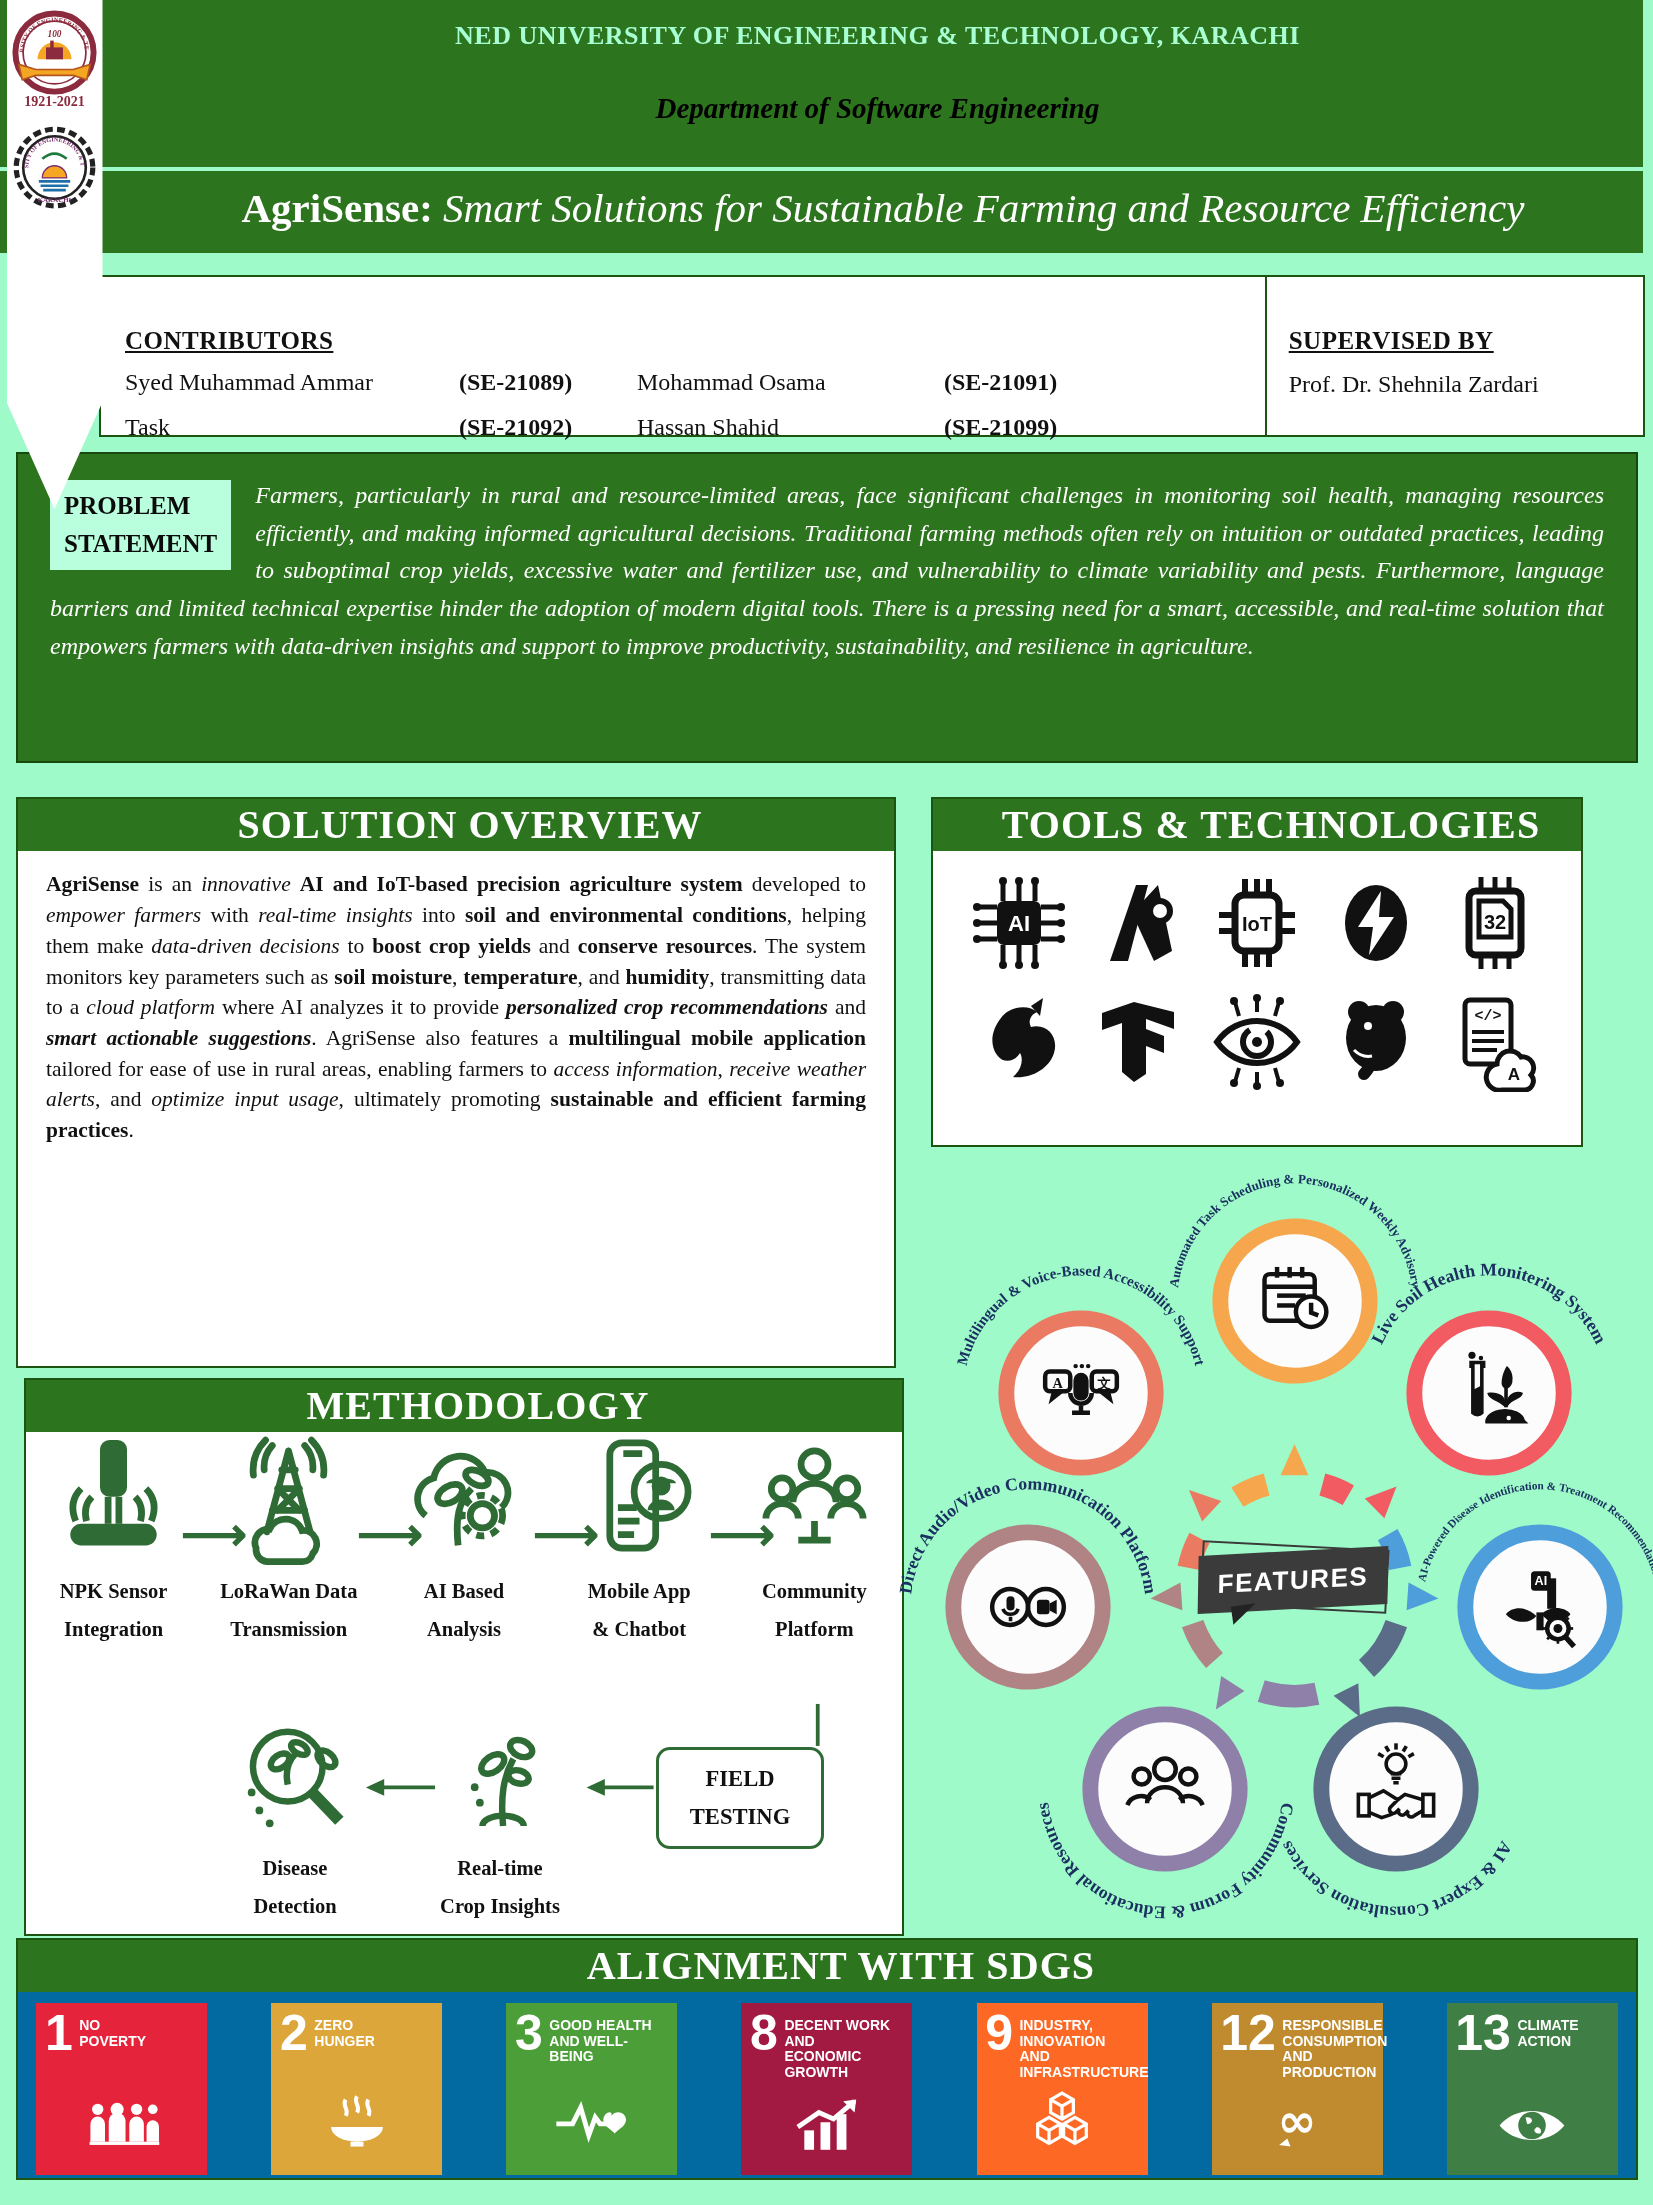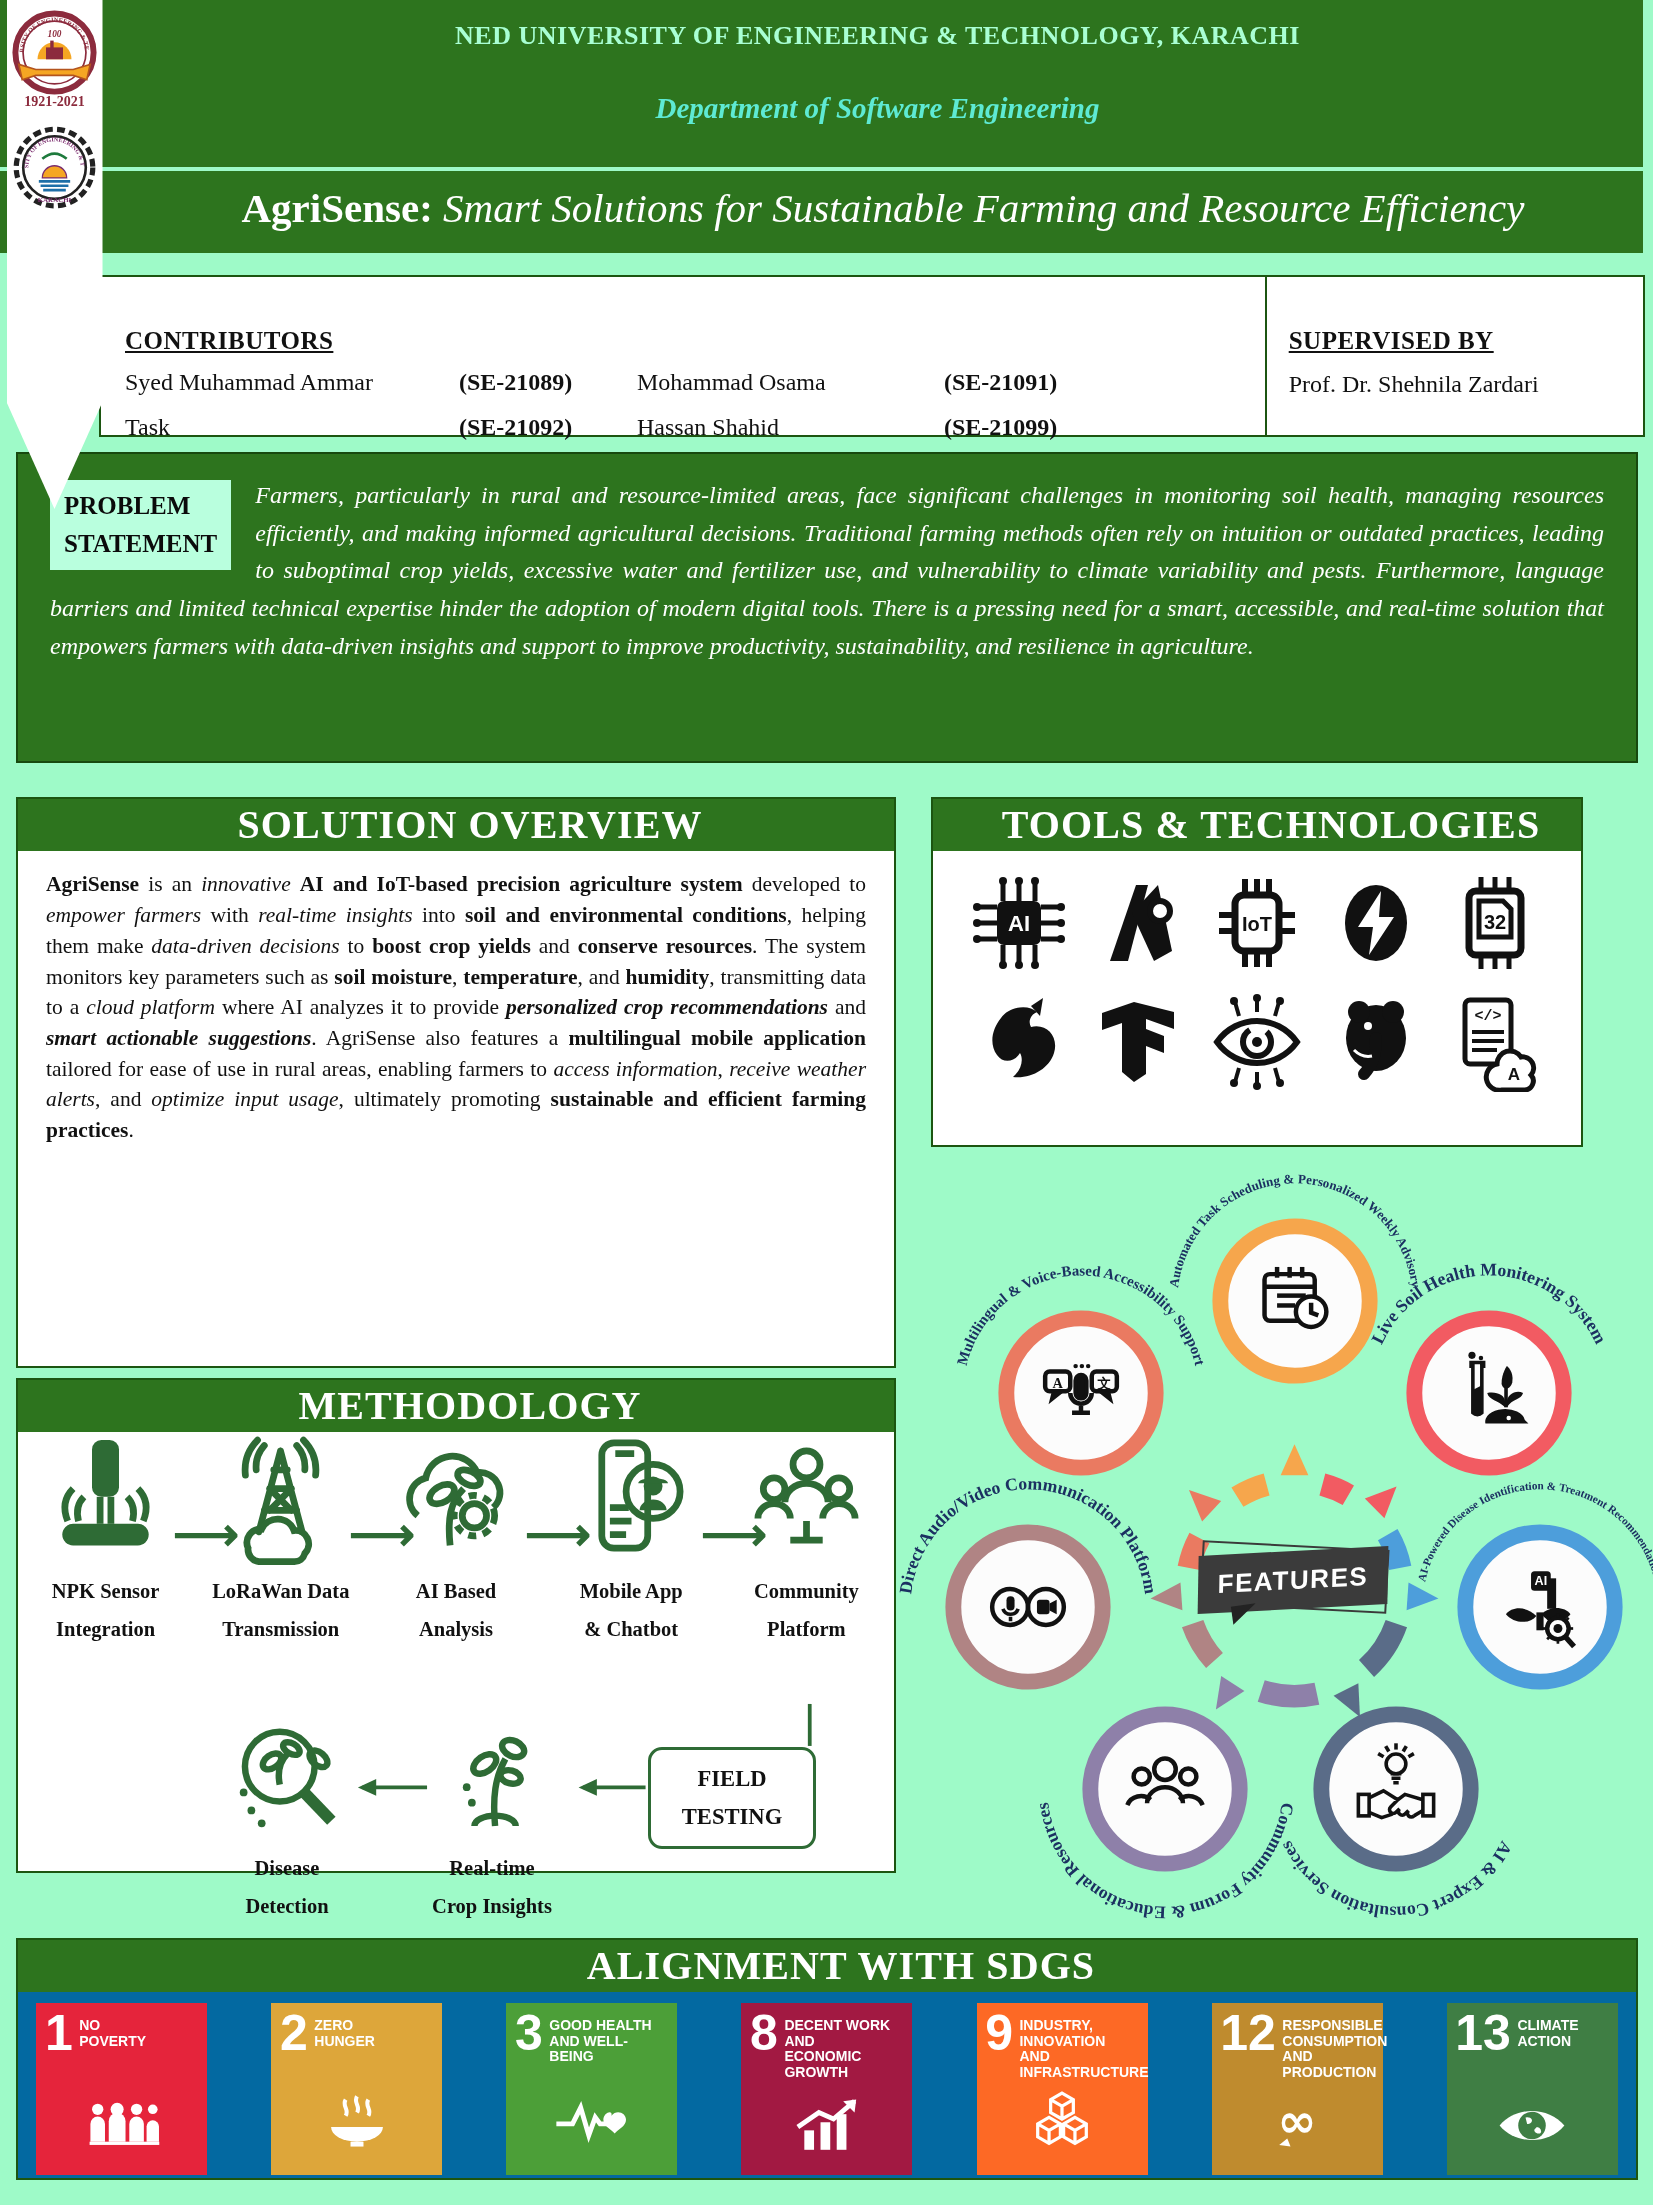--- a/index.html
+++ b/index.html
@@ -4,21 +4,21 @@
 <style>
   html,body{margin:0;padding:0;background:#9EFAC8;}
   #poster{position:relative;width:1654px;height:2205px;background:#9EFAC8;overflow:hidden;
           font-family:"Liberation Serif",serif;color:#111;}
   
   .band-top{position:absolute;left:0;top:0;width:1643px;height:167px;background:#2D741E;}
   .band-title{position:absolute;left:0;top:171px;width:1643px;height:82px;background:#2D741E;}
   .uni-line{position:absolute;left:113px;top:20.5px;width:1529px;text-align:center;
             color:#A9FFD4;font-size:26px;font-weight:bold;letter-spacing:0.5px;}
   .dept-line{position:absolute;left:113px;top:92px;width:1529px;text-align:center;
-             color:#5eead4;font-size:29px;font-weight:bold;font-style:italic;}
+             color:#000000;font-size:29px;font-weight:bold;font-style:italic;}
   .agri-line{position:absolute;left:140px;top:13px;width:1486px;text-align:center;color:#FFFFFF;font-size:41px;}
   .agri-line .pfx{font-weight:bold;}
   .agri-line .rst{font-style:italic;}
   
   .pennant{position:absolute;left:6.5px;top:0;width:96px;height:509px;background:#FFFFFF;
            clip-path:polygon(0 0,100% 0,100% 79%,50% 100%,0 79%);z-index:5;text-align:center;}
   .logo-years{color:#8C2B3D;font-weight:bold;font-size:14px;margin-top:-3.2px;}
   
   .contrib{position:absolute;left:99px;top:275px;width:1546px;height:162px;background:#fff;
            border:2.7px solid #1C5511;box-sizing:border-box;display:flex;}
@@ -37,21 +37,21 @@
   
   .panel{position:absolute;background:#FFFFFF;border:2.7px solid #1C5511;box-sizing:border-box;}
   .panel-head{background:#2D741E;color:#fff;text-align:center;font-weight:bold;font-size:40px;
               letter-spacing:1.1px;height:52px;line-height:52px;padding-left:28px;}
   .sol{left:16px;top:797px;width:880px;height:571px;}
   .sol-body{padding:18.3px 28px;font-size:21.5px;line-height:1.43;text-align:justify;}
   .tools{left:931px;top:797px;width:652px;height:350px;}
   .tools-grid{display:grid;grid-template-columns:repeat(5,1fr);row-gap:19.4px;padding:21.5px 26px 5.4px;}
   .tool-cell{display:flex;align-items:center;justify-content:center;}
   .tool-cell svg{width:100px;height:100px;}
-  .meth{left:16px;top:1378px;width:880px;height:495px;}
+  .meth{left:24px;top:1378px;width:880px;height:558px;}
   .meth-body{position:relative;height:503px;}
   .m-row{display:grid;grid-template-columns:repeat(5,1fr);}
   .m-step{text-align:center;}
   .m-step svg{width:135px;height:135px;}
   .m-label{font-weight:bold;font-size:20.5px;line-height:1.85;margin-top:4.3px;}
   .m-arrow{position:absolute;color:#2E6B35;font-size:46px;font-weight:bold;top:75px;}
   .m-bottom-step{position:absolute;text-align:center;width:172px;}
   .m-bottom-step svg{width:129px;height:129px;}
   .field-box{position:absolute;left:630px;top:315px;width:162px;height:96px;border:3.8px solid #2E6B35;
              border-radius:14px;background:#fff;display:flex;align-items:center;justify-content:center;

